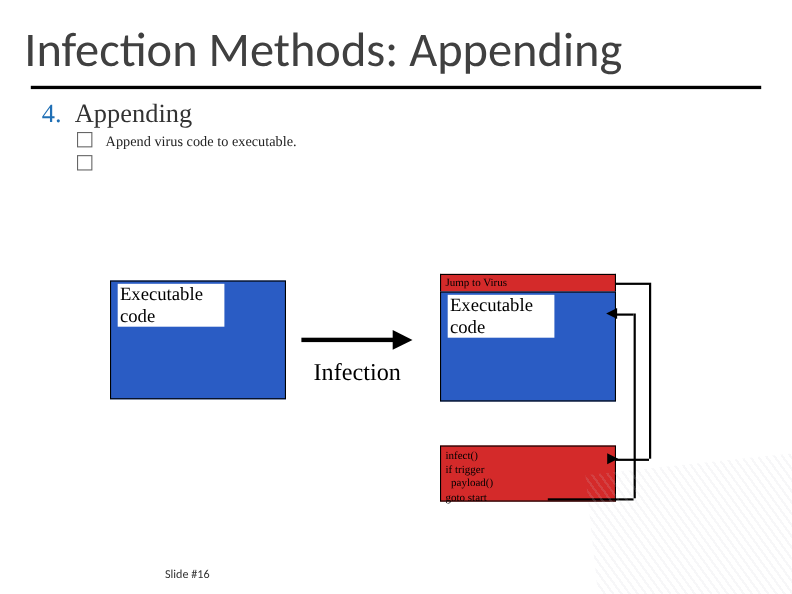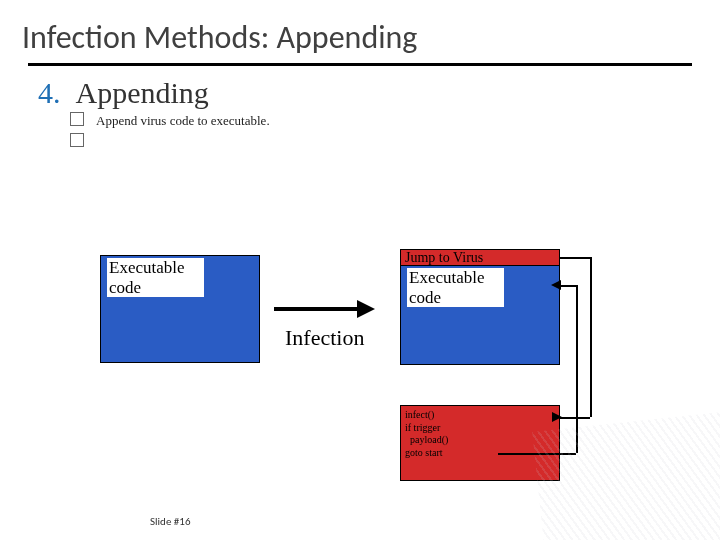--- a/index.html
+++ b/index.html
@@ -6,33 +6,33 @@
   body {
     width: 720px;
     height: 540px;
     background: #fff;
     font-family: Georgia, 'Times New Roman', serif;
     position: relative;
     overflow: hidden;
   }
   .title {
     font-family: Calibri, Arial, sans-serif;
-    font-size: 32px;
+    font-size: 44px;
     color: #404040;
     padding: 18px 0 6px 22px;
     font-weight: 400;
   }
   .underline {
     height: 3px;
     background: #000;
     margin: 0 28px 0 28px;
   }
   .list {
     padding: 10px 0 0 38px;
-    font-size: 30px;
+    font-size: 24px;
     color: #333;
   }
   .list-num {
     color: #1f6fb5;
     font-family: Georgia, serif;
   }
   .sub {
     padding: 2px 0 2px 70px;
     font-size: 13px;
     color: #222;
@@ -87,21 +87,21 @@
   .right-stack {
     position: absolute;
     left: 400px; top: 24px;
     width: 160px;
   }
   .jump-box {
     width: 160px; height: 16px;
     background: #d42a2a;
     border: 1.5px solid #000;
     border-bottom: none;
-    font-size: 14px;
+    font-size: 10px;
     padding-left: 4px;
     line-height: 15px;
     color: #000;
     position: relative;
   }
   .exec-right {
     width: 160px; height: 100px;
     background: #2a5cc4;
     border: 1.5px solid #000;
     position: relative;
@@ -113,21 +113,21 @@
     font-size: 17px;
     line-height: 1.15;
     width: 97px;
     padding: 0 2px;
   }
   .gap {
     width: 160px; height: 40px;
     border-left: 1.5px solid transparent;
   }
   .virus-box {
-    width: 160px; height: 76px;
+    width: 160px; height: 51px;
     background: #d42a2a;
     border: 1.5px solid #000;
     font-size: 10px;
     line-height: 1.25;
     padding: 3px 4px;
     color: #000;
     position: relative;
   }
   .ret-h1 { position:absolute; height:1.5px; background:#000; }
   .ret-arrow {

